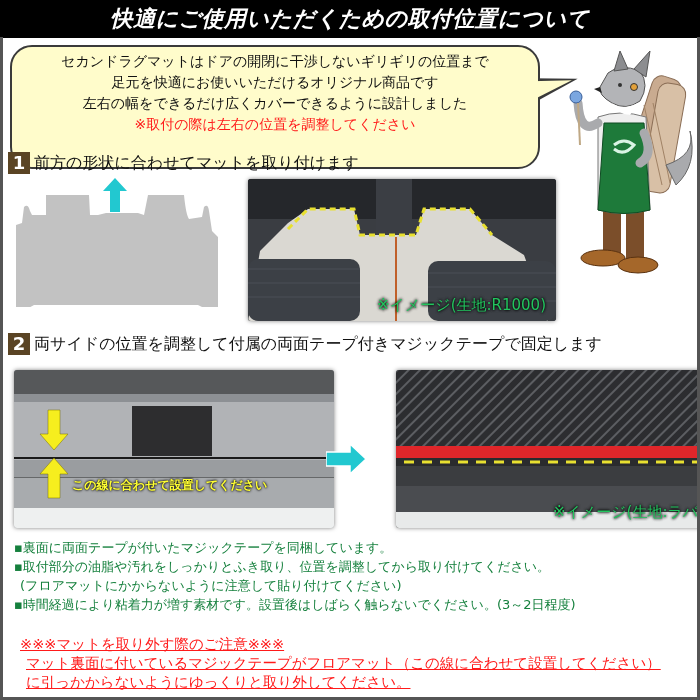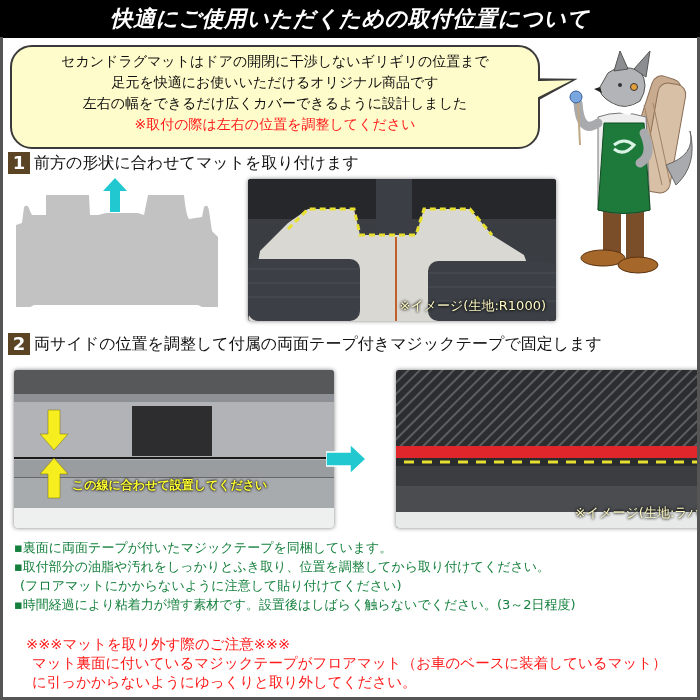--- a/index.html
+++ b/index.html
@@ -2,38 +2,38 @@
 <html><head>
 <meta charset="utf-8">
 <style>
   html, body { margin:0; padding:0; }
   body { width:700px; height:700px; overflow:hidden; background:#ffffff; font-family:"DejaVu Sans", sans-serif; }
   .page { position:relative; width:700px; height:700px; background:#fff; }
   .frame-l { position:absolute; left:0; top:37px; width:3px; height:663px; background:#555; }
   .frame-r { position:absolute; right:0; top:37px; width:3px; height:663px; background:#555; }
   .frame-b { position:absolute; left:0; bottom:0; width:700px; height:3px; background:#555; }
   .title-bar { position:absolute; left:0; top:0; width:700px; height:38px; background:#000; color:#fff; text-align:center; font-size:22px; line-height:38px; font-weight:bold; letter-spacing:0.5px;font-style:italic; }
-  .bubble { position:absolute; left:10px; top:45px; width:530px; height:104px; background:#fffccb; border:2px solid #3a3a3a; border-radius:22px; box-sizing:border-box; text-align:center; font-size:14px; line-height:21px; padding-top:4px; color:#111; }
+  .bubble { position:absolute; left:10px; top:45px; width:530px; height:124px; background:#fffccb; border:2px solid #3a3a3a; border-radius:22px; box-sizing:border-box; text-align:center; font-size:14px; line-height:21px; padding-top:4px; color:#111; }
   .bubble .warn { color:#ff1a1a; }
   .bubble-tail { position:absolute; left:533px; top:78px; width:0; height:0; border-top:12px solid transparent; border-bottom:12px solid transparent; border-left:46px solid #3a3a3a; transform:rotate(-14deg); transform-origin:left center; }
   .bubble-tail-inner { position:absolute; left:533px; top:81px; width:0; height:0; border-top:9px solid transparent; border-bottom:9px solid transparent; border-left:40px solid #fffccb; transform:rotate(-14deg); transform-origin:left center; }
   .mascot { position:absolute; left:558px; top:45px; width:140px; height:240px; }
   .step-head { position:absolute; left:8px; font-size:16px; line-height:22px; color:#111; display:flex; align-items:center; }
   .step-num { display:inline-block; width:22px; height:22px; background:#5a4424; color:#fff; font-weight:bold; font-size:18px; text-align:center; line-height:22px; margin-right:4px; }
   .mat-shape { position:absolute; left:14px; top:195px; width:206px; height:112px; }
   .arrow-up { position:absolute; left:103px; top:178px; width:24px; height:34px; }
   .photo1 { position:absolute; left:248px; top:179px; width:308px; height:142px; background:#2c2f33; border-radius:3px; box-shadow:0 0 4px rgba(0,0,0,0.5); overflow:hidden; }
-  .photo-caption { position:absolute; right:10px; bottom:6px; color:#fef9c3; font-size:13px; text-shadow:0 0 3px #000, 0 0 3px #000;padding-left:36px; }
+  .photo-caption { position:absolute; right:10px; bottom:6px; color:#22c55e; font-size:15px; text-shadow:0 0 3px #000, 0 0 3px #000;padding-left:36px; }
   .photo2 { position:absolute; left:14px; top:370px; width:320px; height:158px; background:#9c9fa2; border-radius:3px; box-shadow:0 0 4px rgba(0,0,0,0.5); overflow:hidden; }
   .photo3 { position:absolute; left:353px; top:370px; width:333px; height:158px; background:#2a2b2d; border-radius:3px; box-shadow:0 0 4px rgba(0,0,0,0.5); overflow:hidden;margin-left:43px; }
   .yellow-label { position:absolute; left:72px; top:477px; font-size:12px; color:#ffff33; text-shadow:0 0 2px #000, 0 0 3px #000; font-weight:bold; white-space:nowrap; }
   .bullets { position:absolute; left:14px; top:538px; font-size:13px; line-height:19px; color:#15803d; }
   .bullets div { white-space:nowrap; }
   .bullets .sub { padding-left:6px; }
-  .notice { position:absolute; left:26px; top:635px; font-size:14.5px; line-height:19px; color:#ff1a1a; }
+  .notice { position:absolute; left:20px; top:635px; font-size:14.5px; line-height:19px; color:#ff1a1a;text-decoration:underline; }
   .notice div { white-space:nowrap; }
   .notice .ind { padding-left:6px; }
 </style>
 </head>
 <body>
 
 <div class="page">
 
   <div class="title-bar">快適にご使用いただくための取付位置について</div>
 
@@ -159,20 +159,20 @@
 
   <div class="bullets">
     <div>▪裏面に両面テープが付いたマジックテープを同梱しています。</div>
     <div>▪取付部分の油脂や汚れをしっかりとふき取り、位置を調整してから取り付けてください。</div>
     <div class="sub">(フロアマットにかからないように注意して貼り付けてください)</div>
     <div>▪時間経過により粘着力が増す素材です。設置後はしばらく触らないでください。(3～2日程度)</div>
   </div>
 
   <div class="notice">
     <div>※※※マットを取り外す際のご注意※※※</div>
-    <div class="ind">マット裏面に付いているマジックテープがフロアマット（お車のベースに装着しているマット）</div>
+    <div class="ind">マット裏面に付いているマジックテープがフロアマット（この線に合わせて設置してください）</div>
     <div class="ind">に引っかからないようにゆっくりと取り外してください。</div>
   </div>
 
   <div class="frame-l"></div>
   <div class="frame-r"></div>
   <div class="frame-b"></div>
 </div>
 
 </body></html>

